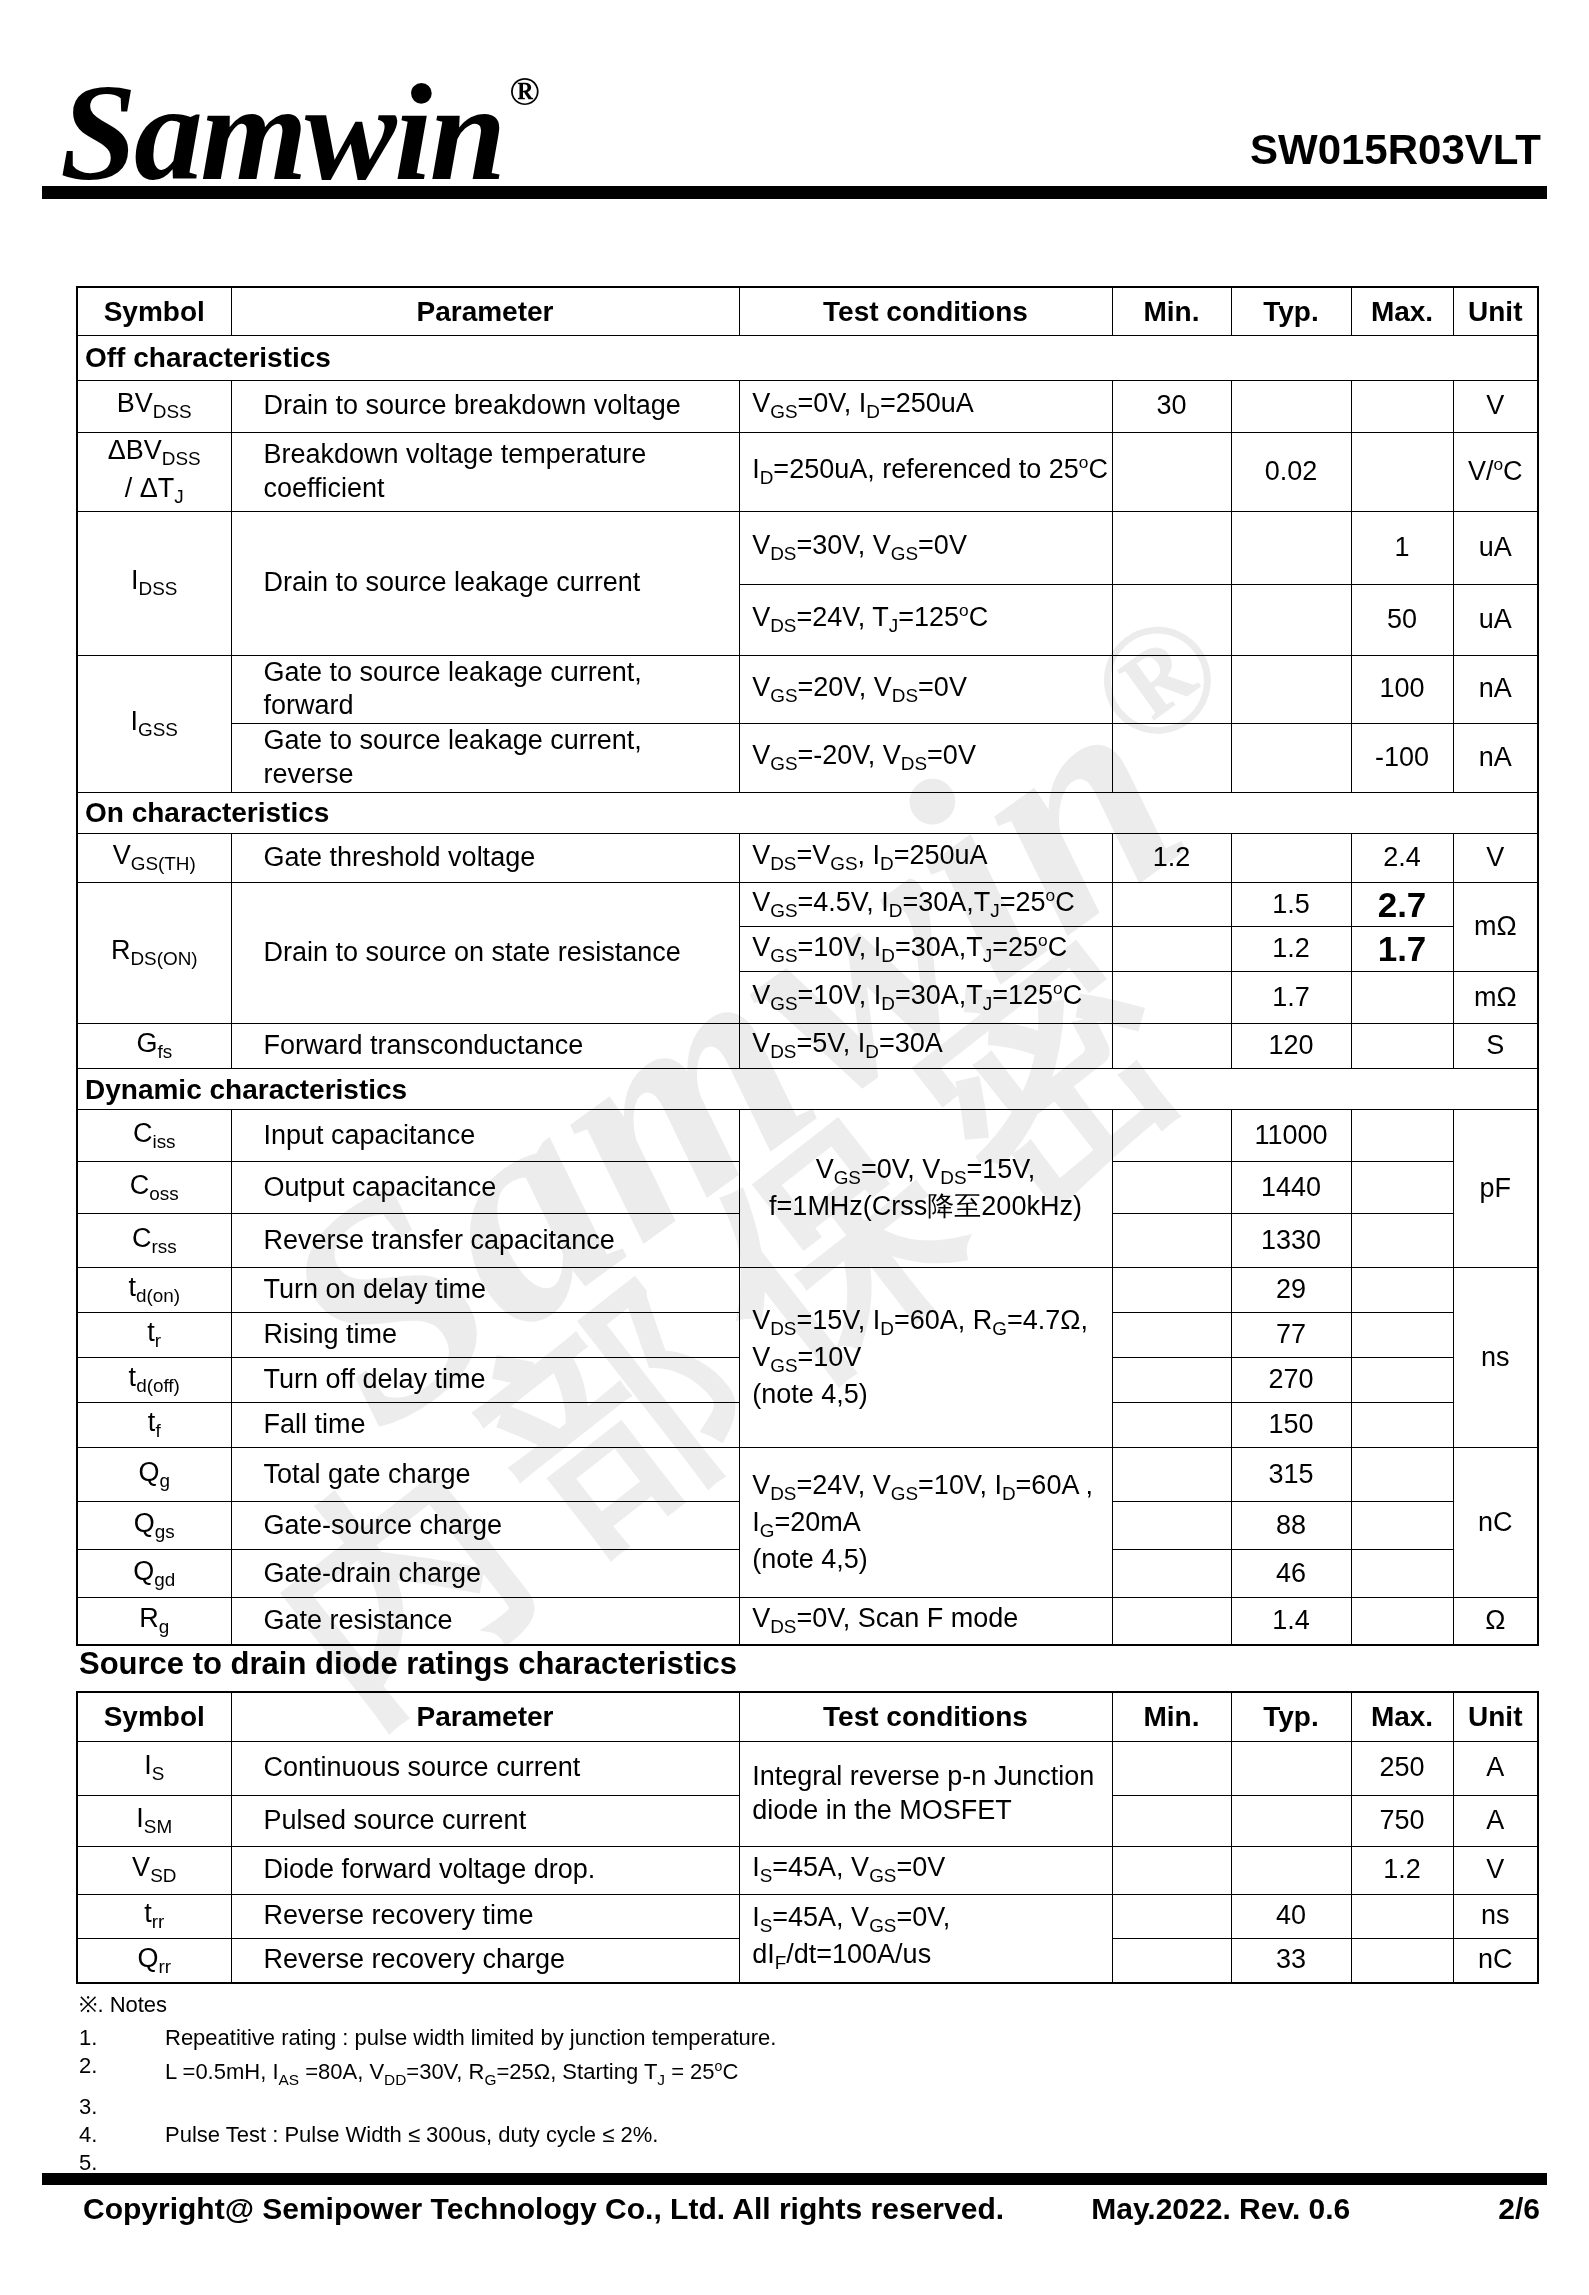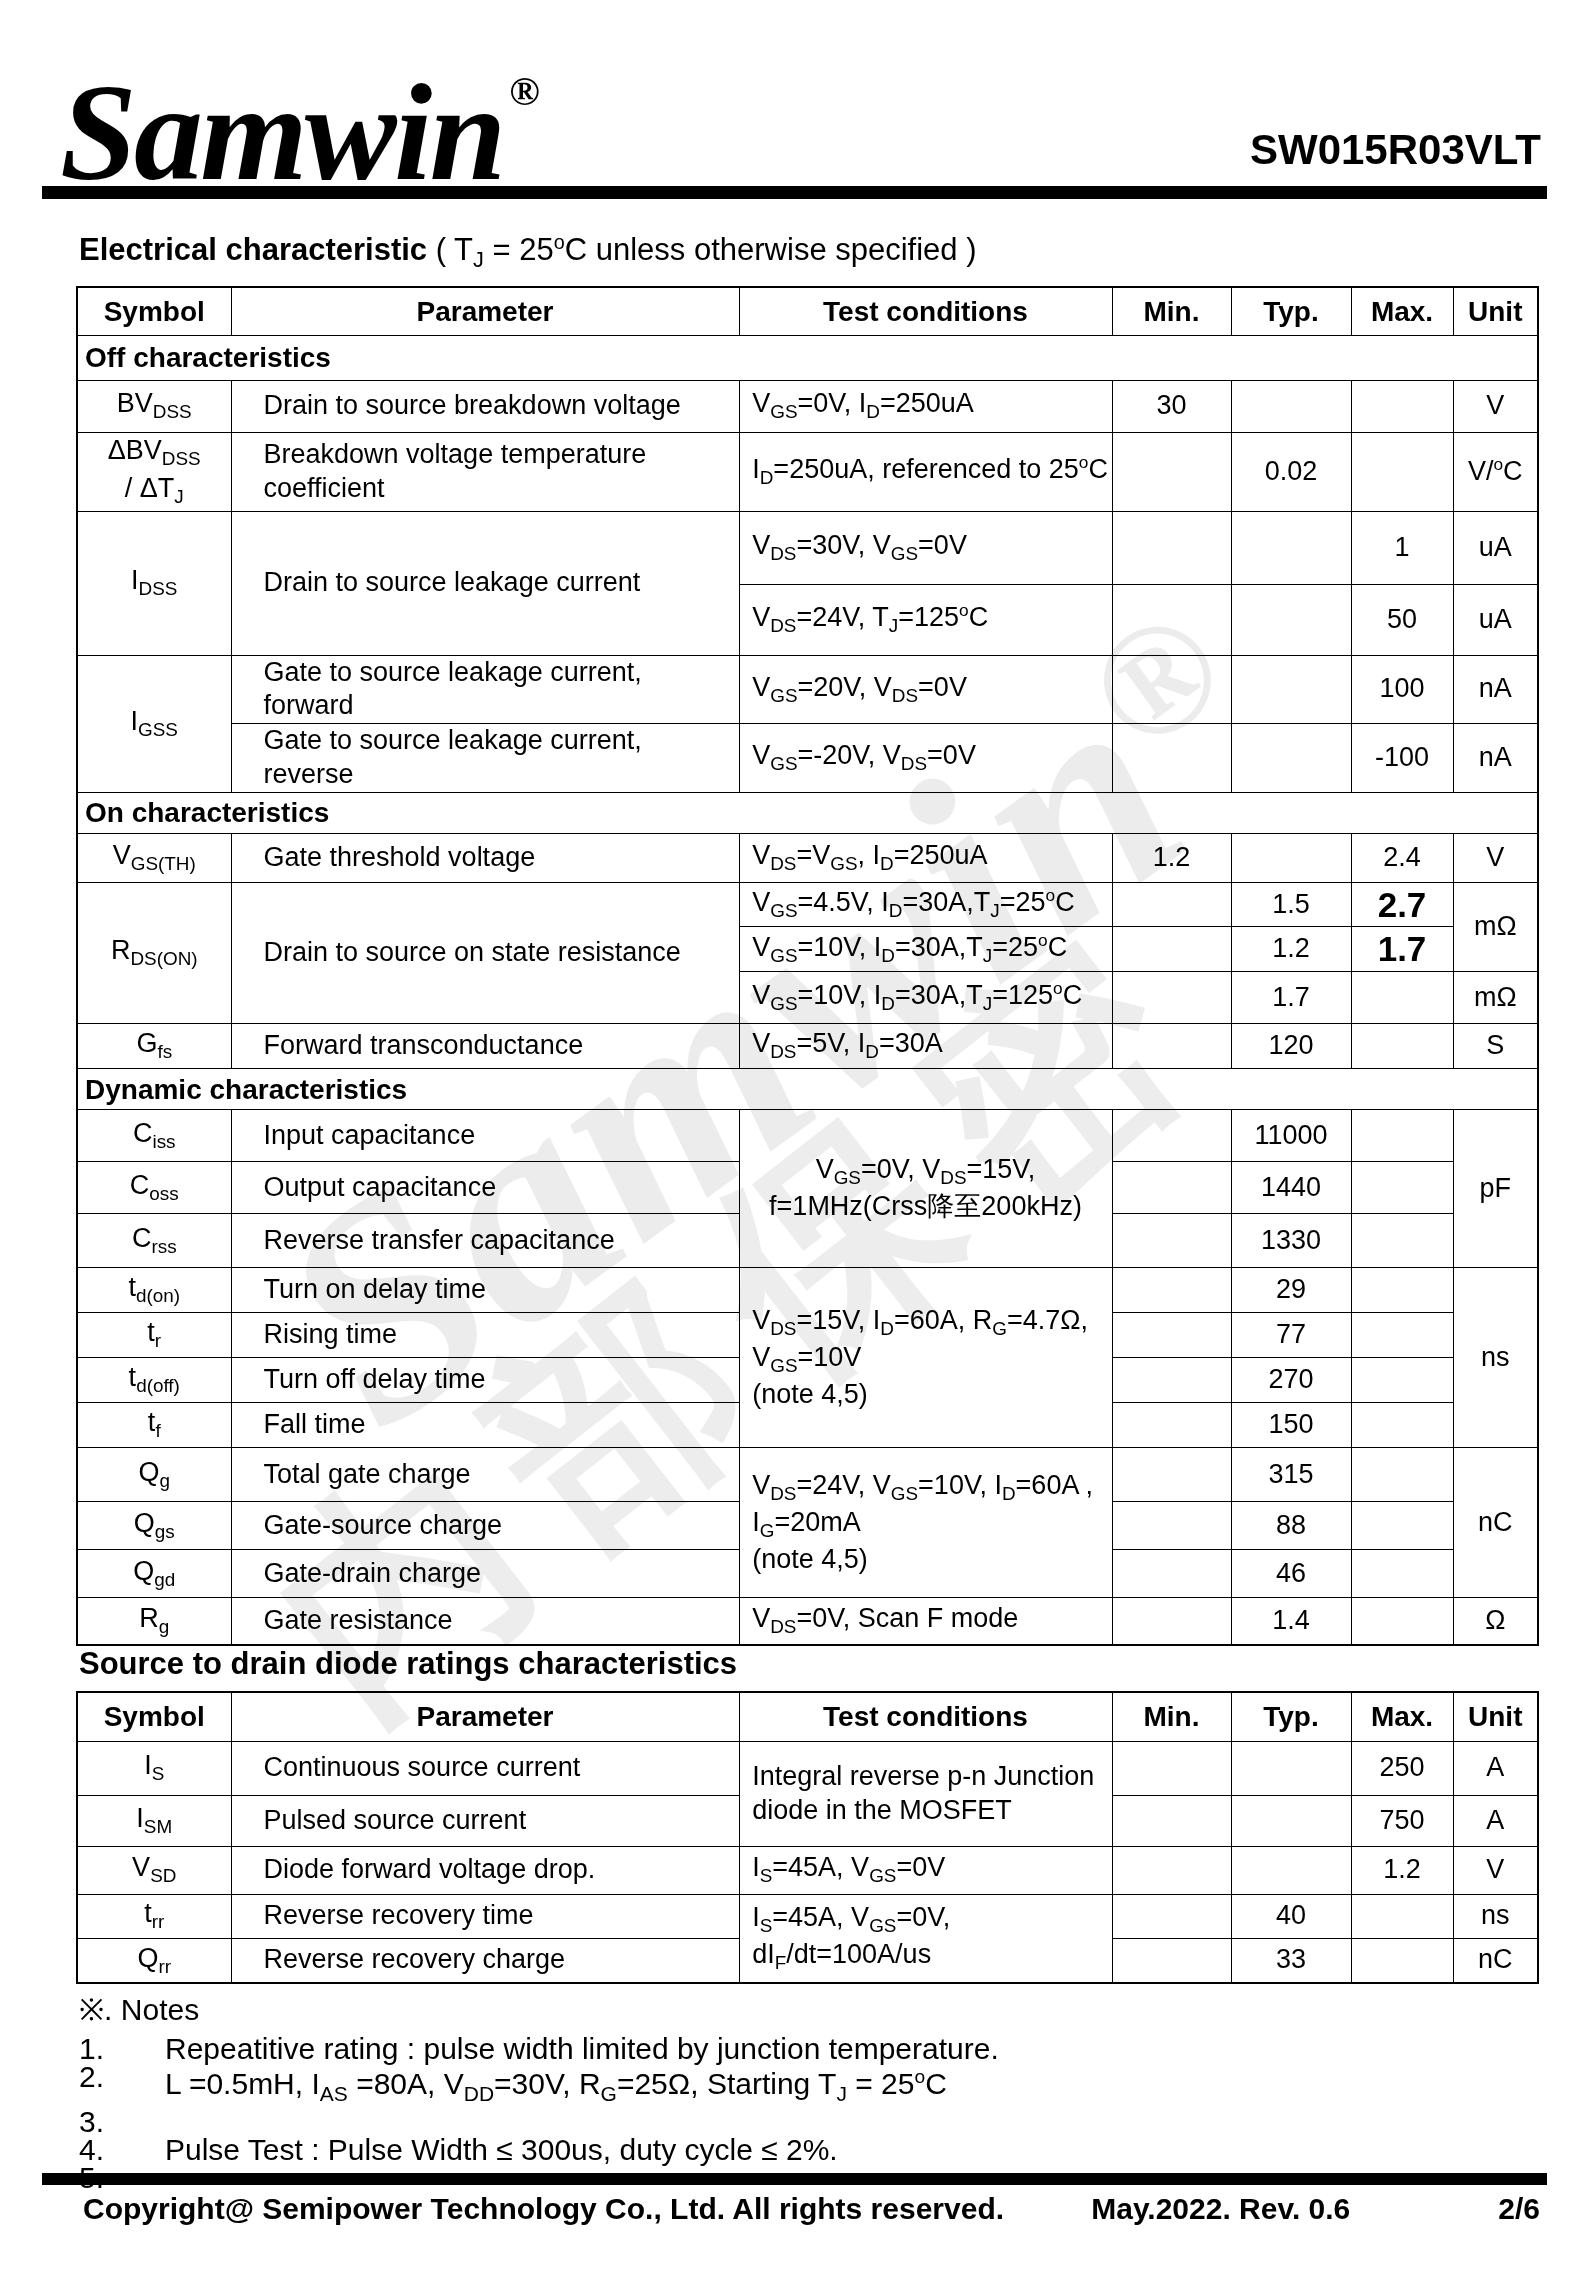--- a/index.html
+++ b/index.html
@@ -35,21 +35,21 @@
   td.param{text-align:left;padding-left:32px;}
   td.test{text-align:left;padding-left:12.7px;}
   td.test.center{text-align:center;padding-left:0;}
   td.val,td.unit{text-align:center;}
   td .big{font-size:35px;font-weight:bold;}
   sub{font-size:70%;}
   sup{font-size:64%;}
   
   .sec2-title{position:absolute;left:79px;top:1646px;font-size:31px;font-weight:bold;}
   
-  .notes{position:absolute;left:79px;top:1988px;font-size:30px;}
+  .notes{position:absolute;left:79px;top:1988px;font-size:22px;}
   .notes-heading{margin-bottom:5.7px;}
   .note-line{display:flex;line-height:28px;}
   .note-num{width:86px;flex:none;}
   .note-text{flex:1;}
   
   .footer-rule{position:absolute;left:42px;right:42px;top:2173px;height:12px;background:#000;}
   .footer{position:absolute;left:83px;right:49px;top:2192px;display:flex;
           align-items:baseline;font-weight:bold;font-size:30px;}
   .footer-copy{flex:1;}
   .footer-rev{margin-right:148px;}
@@ -61,21 +61,20 @@
 
   <div class="wm wm-samwin"><span>Samwin</span><span class="wm-reg">®</span></div>
   <div class="wm wm-cjk">内部保密</div>
 
   <div class="content">
 
     <div class="logo"><span>Samwin</span><span class="logo-reg">®</span></div>
     <div class="part-number">SW015R03VLT</div>
     <div class="header-rule"></div>
 
-    <div class="title-line"><span class="tbold">Electrical characteristic</span><span> ( T<sub>J</sub> = 25<sup>o</sup>C unless otherwise specified )</span></div>
 
     <table class="spec" id="t1">
       <colgroup>
           <col style="width:154px">
           <col style="width:508px">
           <col style="width:373px">
           <col style="width:119px">
           <col style="width:120px">
           <col style="width:102px">
           <col style="width:85px">

